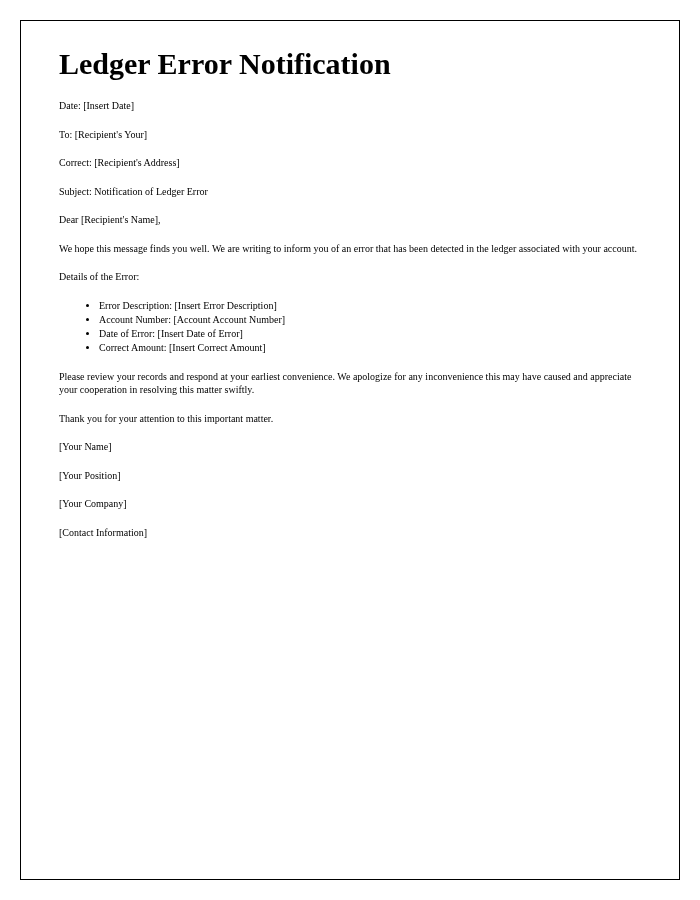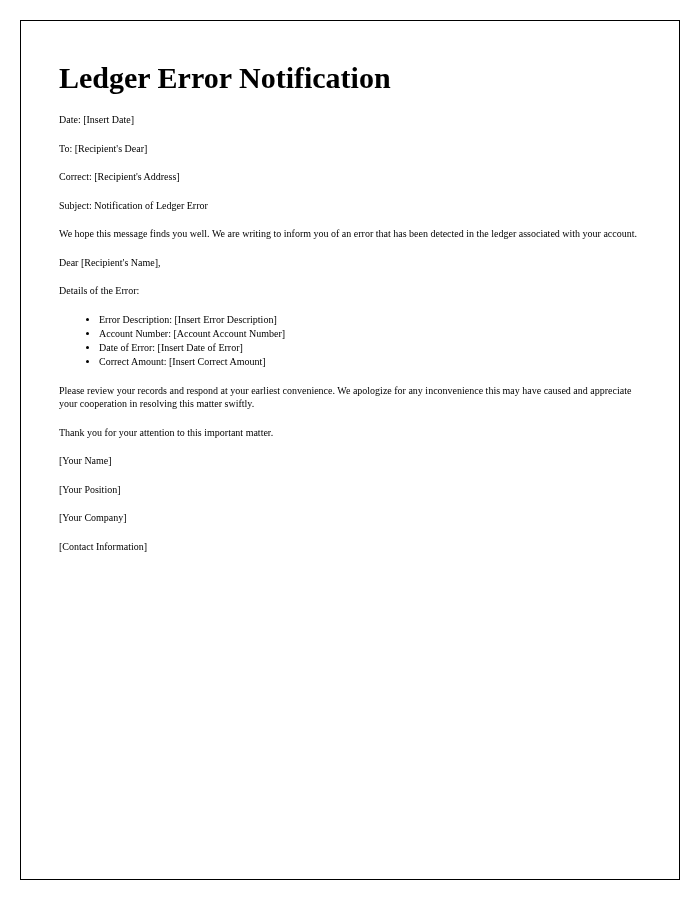--- a/index.html
+++ b/index.html
@@ -9,21 +9,21 @@
     }
     body {
       font-family: Georgia, 'Times New Roman', Times, serif;
       background: #fff;
       width: 700px;
       height: 900px;
       padding: 20px;
     }
     .document-container {
       border: 1px solid #000;
-      padding: 40px 38px;
+      padding: 26px 38px;
       height: 100%;
     }
     h1 {
       font-size: 30px;
       font-weight: bold;
       margin-bottom: 18px;
       font-family: Georgia, 'Times New Roman', Times, serif;
     }
     p {
       font-size: 10px;
@@ -40,25 +40,25 @@
       list-style-type: disc;
     }
   </style>
 </head>
 <body>
 
 <div class="document-container">
   <h1>Ledger Error Notification</h1>
 
   <p>Date: [Insert Date]</p>
-  <p>To: [Recipient's Dear]</p>
+  <p>To: [Recipient's Your]</p>
   <p>Correct: [Recipient's Address]</p>
   <p>Subject: Notification of Ledger Error</p>
+  <p>Dear [Recipient's Name],</p>
   <p>We hope this message finds you well. We are writing to inform you of an error that has been detected in the ledger associated with your account.</p>
-  <p>Dear [Recipient's Name],</p>
   <p>Details of the Error:</p>
 
   <ul>
     <li>Error Description: [Insert Error Description]</li>
     <li>Account Number: [Account Account Number]</li>
     <li>Date of Error: [Insert Date of Error]</li>
     <li>Correct Amount: [Insert Correct Amount]</li>
   </ul>
 
   <p>Please review your records and respond at your earliest convenience. We apologize for any inconvenience this may have caused and appreciate your cooperation in resolving this matter swiftly.</p>

